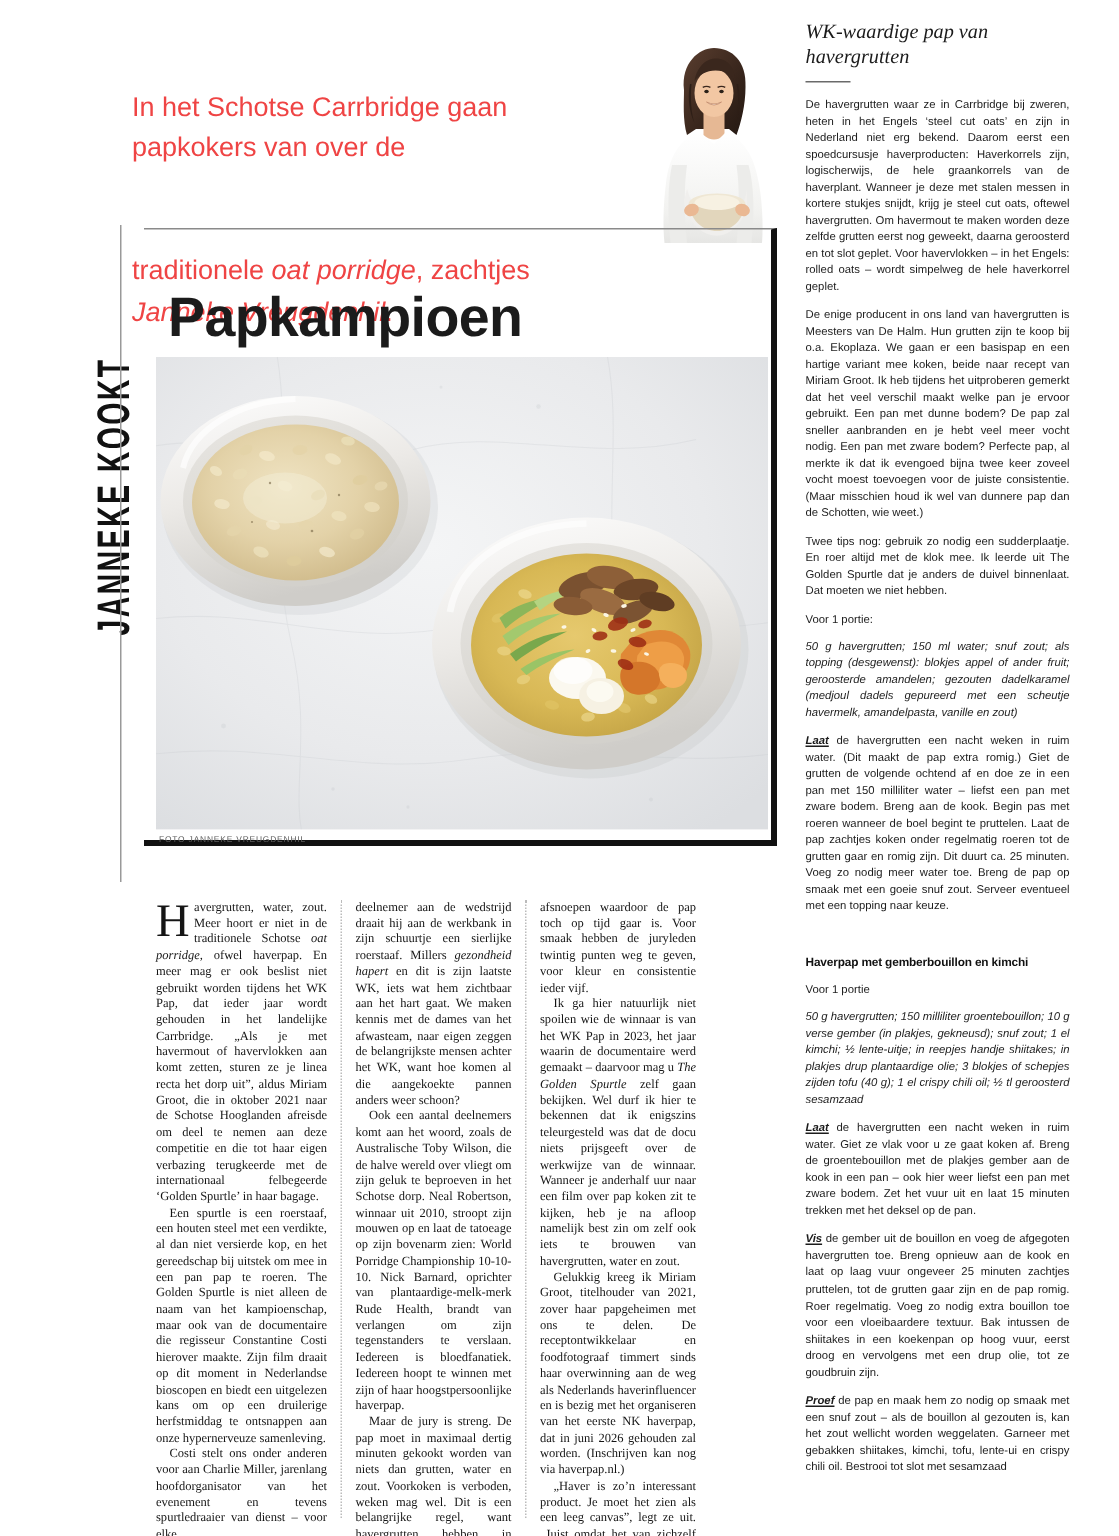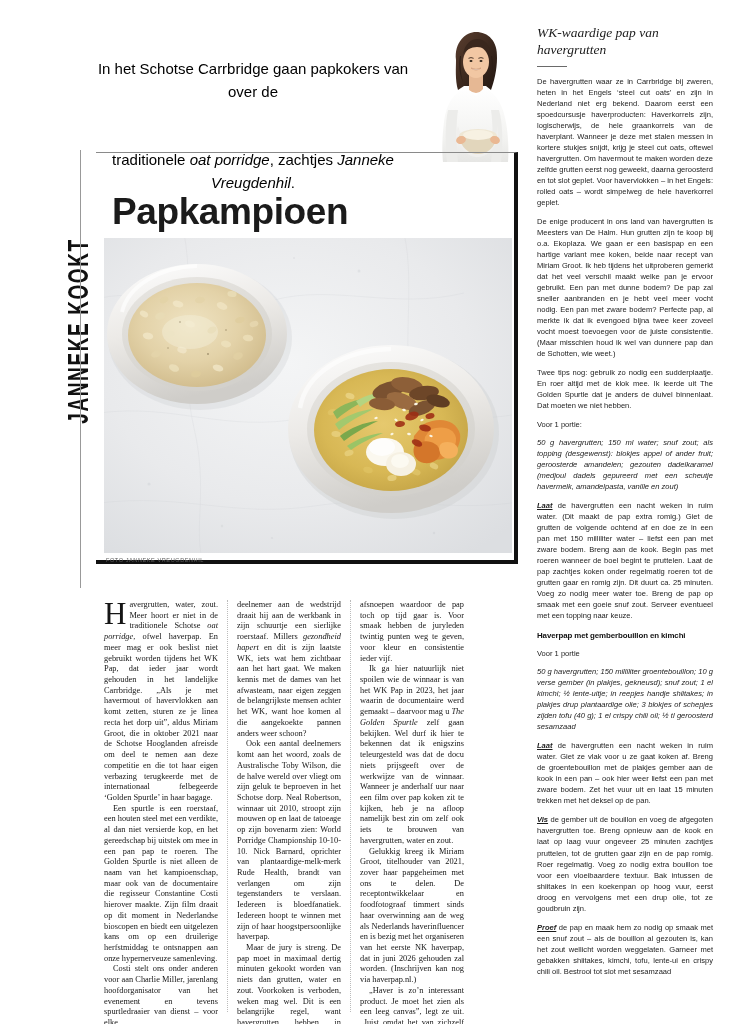--- a/index.html
+++ b/index.html
@@ -41,25 +41,24 @@
     left: 80px; top: 150px;
     width: 1px; height: 438px;
     background: #999;
   }
 
   
   .intro {
     position: absolute;
     left: 88px; top: 58px;
     width: 330px;
-    font-size: 15px;
+    font-size: 18px;
     line-height: 1.52;
-    color: #000000;
-    font-family: "Liberation Sans", sans-serif;
-    text-align: center;
+    color: #ef4444;
+    font-family: "Liberation Sans", sans-serif;
   }
   .intro i { font-style: italic; }
 
   
   .portrait {
     position: absolute;
     left: 436px; top: 30px;
     width: 76px; height: 132px;
     overflow: hidden;
   }
@@ -139,21 +138,21 @@
     font-size: 31px;
     line-height: 0.78;
     padding: 2px 3px 0 0;
     font-weight: 400;
     color: #151515;
   }
 
   
   .sidebar {
     position: absolute;
-    left: 537px; top: 24px;
+    left: 537px; top: 12px;
     width: 176px;
     font-family: "Liberation Sans", sans-serif;
   }
   .side-title {
     font-family: "Liberation Serif", serif;
     font-style: italic;
     font-size: 13.5px;
     line-height: 1.28;
     color: #1b1b1b;
     margin: 0 0 7px 0;
@@ -170,21 +169,21 @@
     color: #1c1c1c;
     margin: 0 0 8px 0;
     text-align: justify;
   }
   .side-p.ing { font-style: italic; }
   .side-p b.step { font-weight: 700; font-style: italic; text-decoration: underline; }
   .side-h {
     font-size: 7.9px;
     font-weight: 700;
     color: #111;
-    margin: 10px 0 8px 0;
+    margin: 28px 0 8px 0;
     letter-spacing: -0.1px;
   }
   .side-p.tight { margin-bottom: 7px; }
 </style>
 </head>
 <body>
 
 <div class="page">
 
   <div class="kicker-rail">

